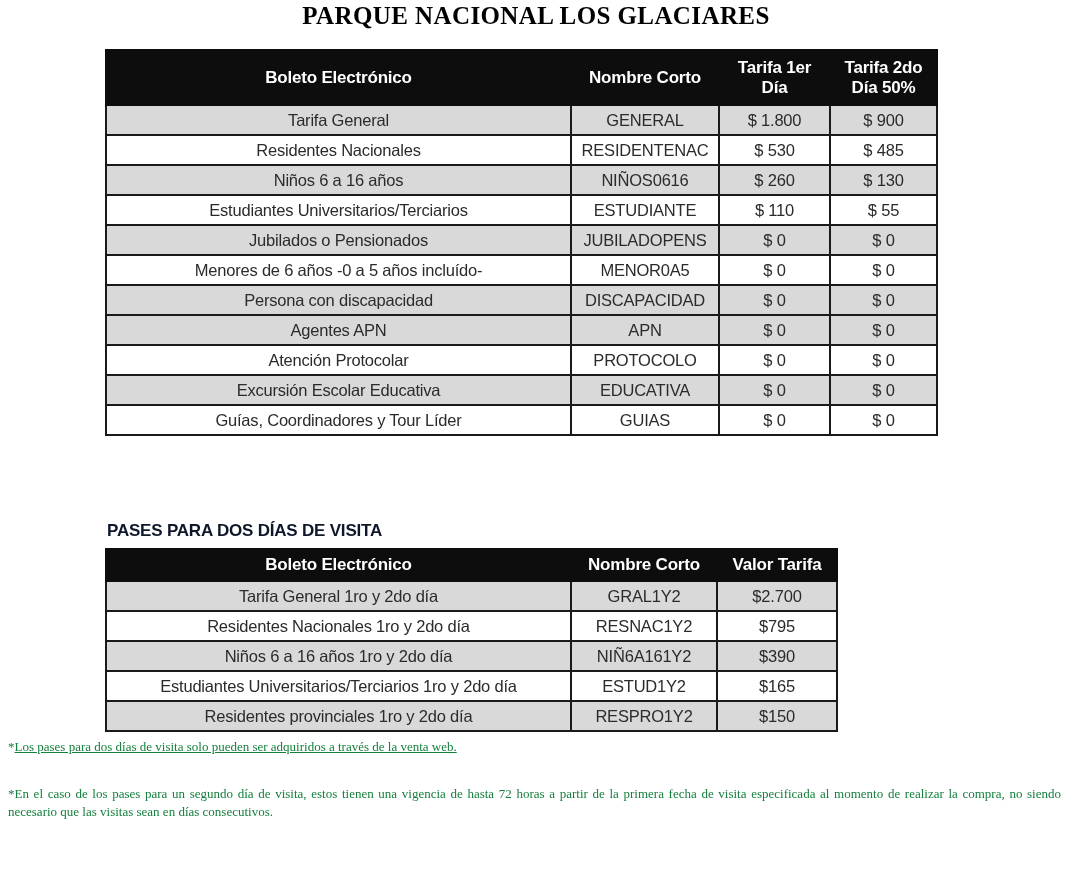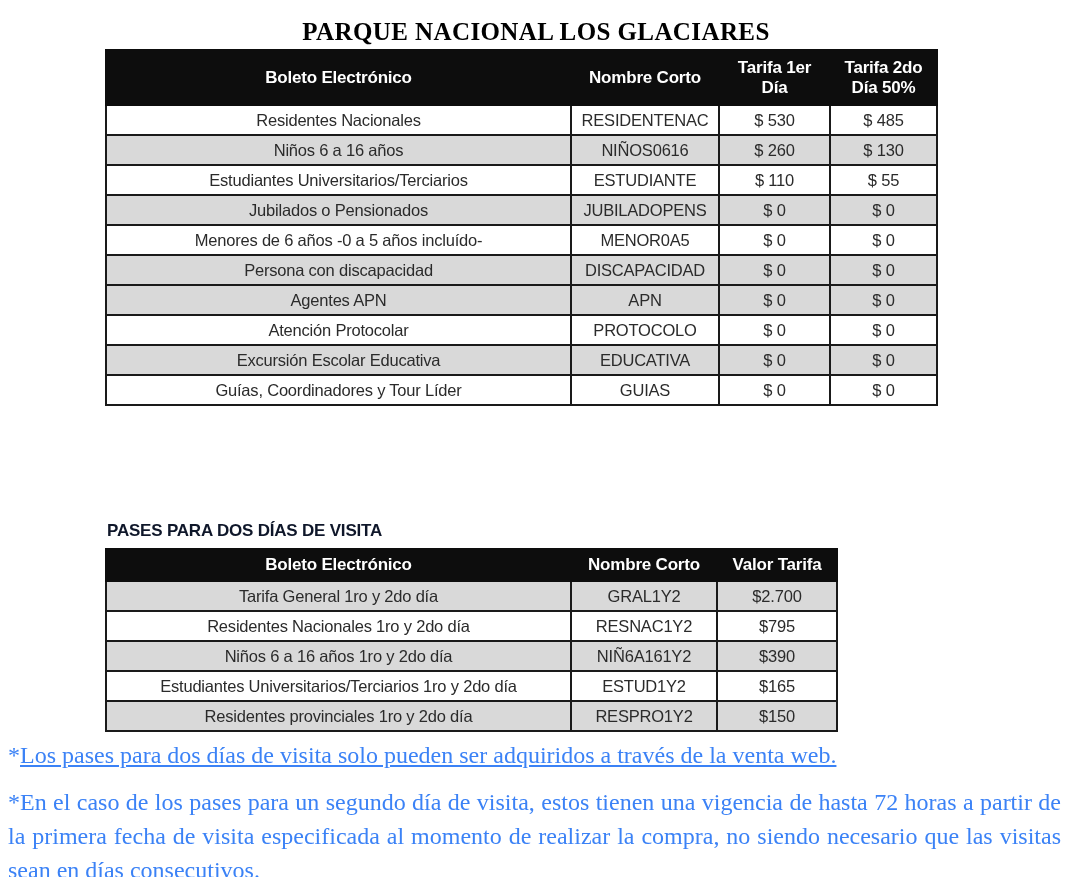--- a/index.html
+++ b/index.html
@@ -21,21 +21,20 @@
     position: absolute;
     left: 0;
     top: 2px;
     width: 1072px;
     text-align: center;
     font-family: "Liberation Serif", serif;
     font-weight: bold;
     font-size: 25px;
     letter-spacing: 0.4px;
     color: #000;
-    margin-top: 16px;
   }
 
   
   table.rate-table {
     position: absolute;
     border-collapse: collapse;
     table-layout: fixed;
     background: #fff;
   }
   table.rate-table th,
@@ -105,22 +104,22 @@
   #table-rates-twoday thead th { height: 30px; }
   #table-rates-twoday tbody td { height: 28px; }
   #table-rates-twoday col.c-ticket2 { width: 465px; }
   #table-rates-twoday col.c-short2  { width: 146px; }
   #table-rates-twoday col.c-value2  { width: 120px; }
 
   
   .footnote {
     position: absolute;
     font-family: "Liberation Serif", serif;
-    font-size: 24px;
-    color: #3b82f6;
+    font-size: 13px;
+    color: #15803d;
     line-height: 1.42;
   }
   #footnote-web {
     left: 8px;
     top: 738px;
     width: 1056px;
   }
   #footnote-web .underlined {
     text-decoration: underline;
   }
@@ -155,20 +154,26 @@
         <span>Tarifa 1er</span><br>
         <span>Día</span>
       </th>
       <th>
         <span>Tarifa 2do</span><br>
         <span>Día 50%</span>
       </th>
     </tr>
   </thead>
   <tbody>
+    <tr class="row-shade">
+      <td>Tarifa General</td>
+      <td>GENERAL</td>
+      <td>$ 1.800</td>
+      <td>$ 900</td>
+    </tr>
     <tr class="row-plain">
       <td>Residentes Nacionales</td>
       <td>RESIDENTENAC</td>
       <td>$ 530</td>
       <td>$ 485</td>
     </tr>
     <tr class="row-shade">
       <td>Niños 6 a 16 años</td>
       <td>NIÑOS0616</td>
       <td>$ 260</td>

